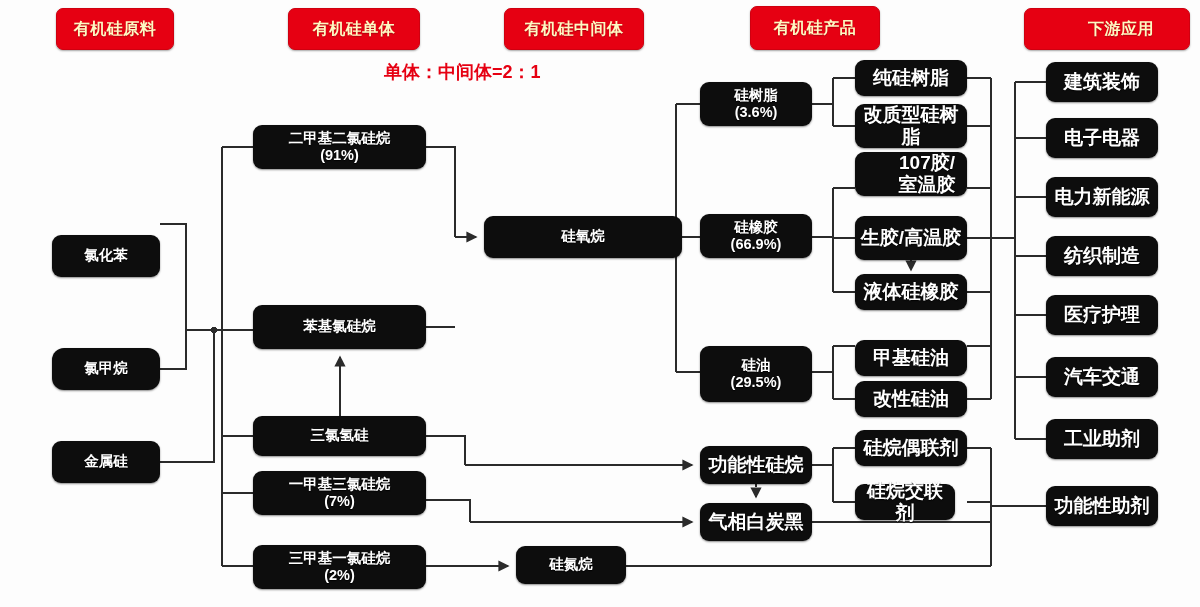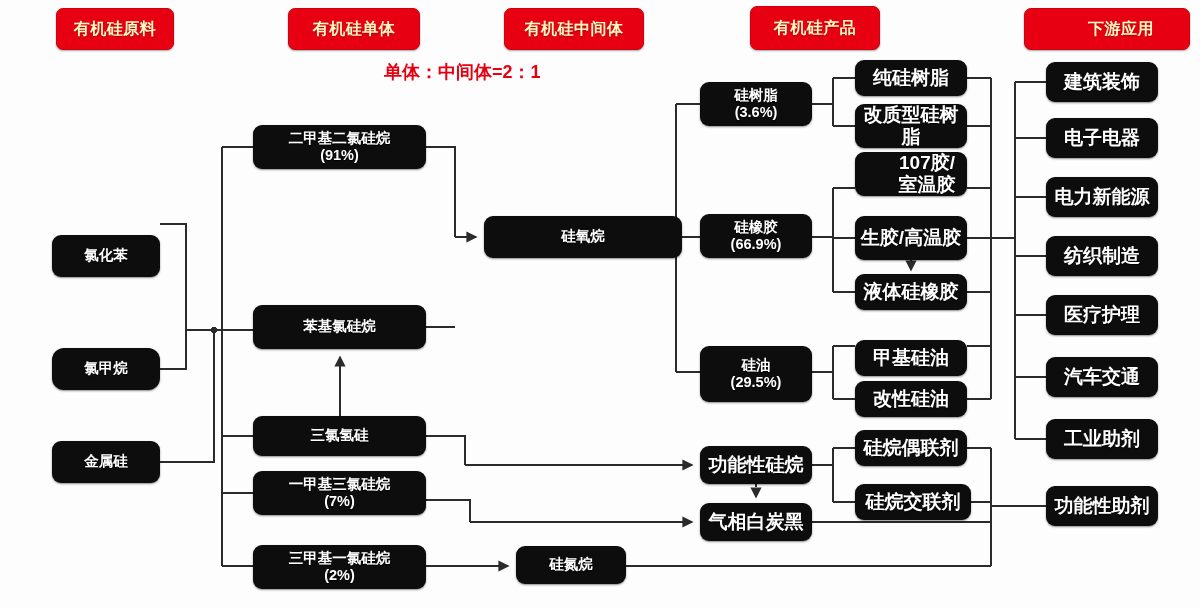--- a/index.html
+++ b/index.html
@@ -258,21 +258,21 @@
   </div>
   <div class="node small" style="left:855px;top:328px;width:112px;height:36px;margin-top:12px;">
     <span class="txt">甲基硅油</span>
   </div>
   <div class="node small" style="left:855px;top:381px;width:112px;height:36px;">
     <span class="txt">改性硅油</span>
   </div>
   <div class="node small" style="left:855px;top:430px;width:112px;height:36px;">
     <span class="txt">硅烷偶联剂</span>
   </div>
-  <div class="node small" style="left:855px;top:484px;width:116px;height:36px;font-family:Liberation Serif, serif;">
+  <div class="node small" style="left:855px;top:484px;width:100px;height:36px;font-family:Liberation Serif, serif;">
     <span class="txt">硅烷交联剂</span>
   </div>
 
   <div class="node small" style="left:1046px;top:62px;width:112px;height:40px;">
     <span class="txt">建筑装饰</span>
   </div>
   <div class="node small" style="left:1046px;top:118px;width:112px;height:40px;">
     <span class="txt">电子电器</span>
   </div>
   <div class="node small" style="left:1046px;top:177px;width:112px;height:40px;">

